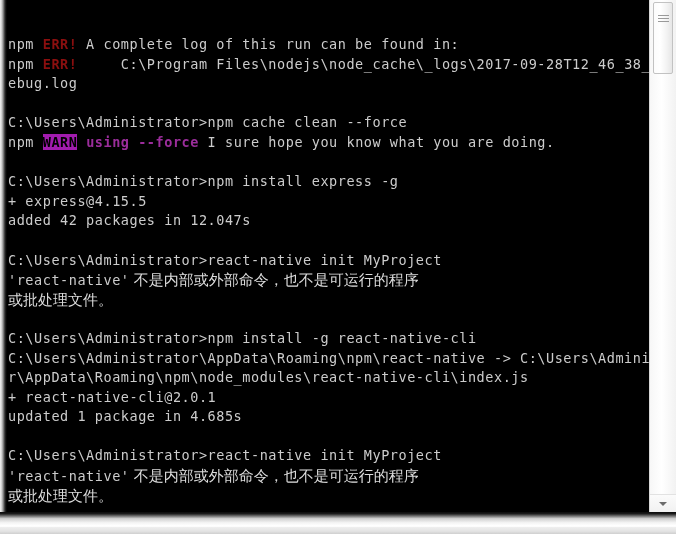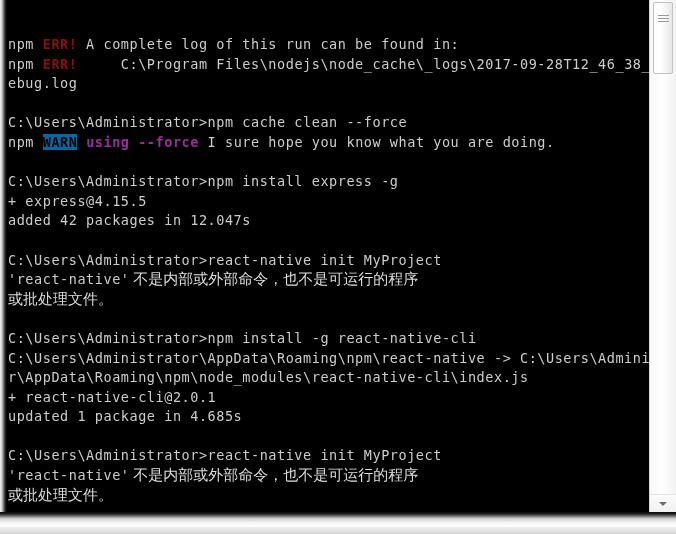--- a/index.html
+++ b/index.html
@@ -75,37 +75,37 @@
   }
   .line {
     height: 19.6px;
     white-space: pre;
   }
   .blank { height: 19.6px; }
 
   
   .c-default { color: #cccccc; }
   .c-err     { color: #8b0f0f; font-weight: bold; }
-  .c-warn-bg { background: #0369a1; color: #000000; font-weight: bold; text-align: center; }
+  .c-warn-bg { background: #a21caf; color: #000000; font-weight: bold; text-align: center; }
   .c-magenta { color: #9b2d9b; font-weight: bold; }
   .c-bright  { color: #dcdcdc; }
 
   
   .cursor {
     display: inline-block;
     width: 8px;
     height: 4px;
     background: #cccccc;
     vertical-align: baseline;
     margin-left: 1px;
   }
 
   
   .cjk {
-    font-family: Liberation Serif, serif;
+    font-family: Liberation Sans, sans-serif;
     font-size: 15px;
     letter-spacing: 0;
   }
 
   
   #vscrollbar {
     position: absolute;
     right: 0;
     top: 0;
     width: 27px;

